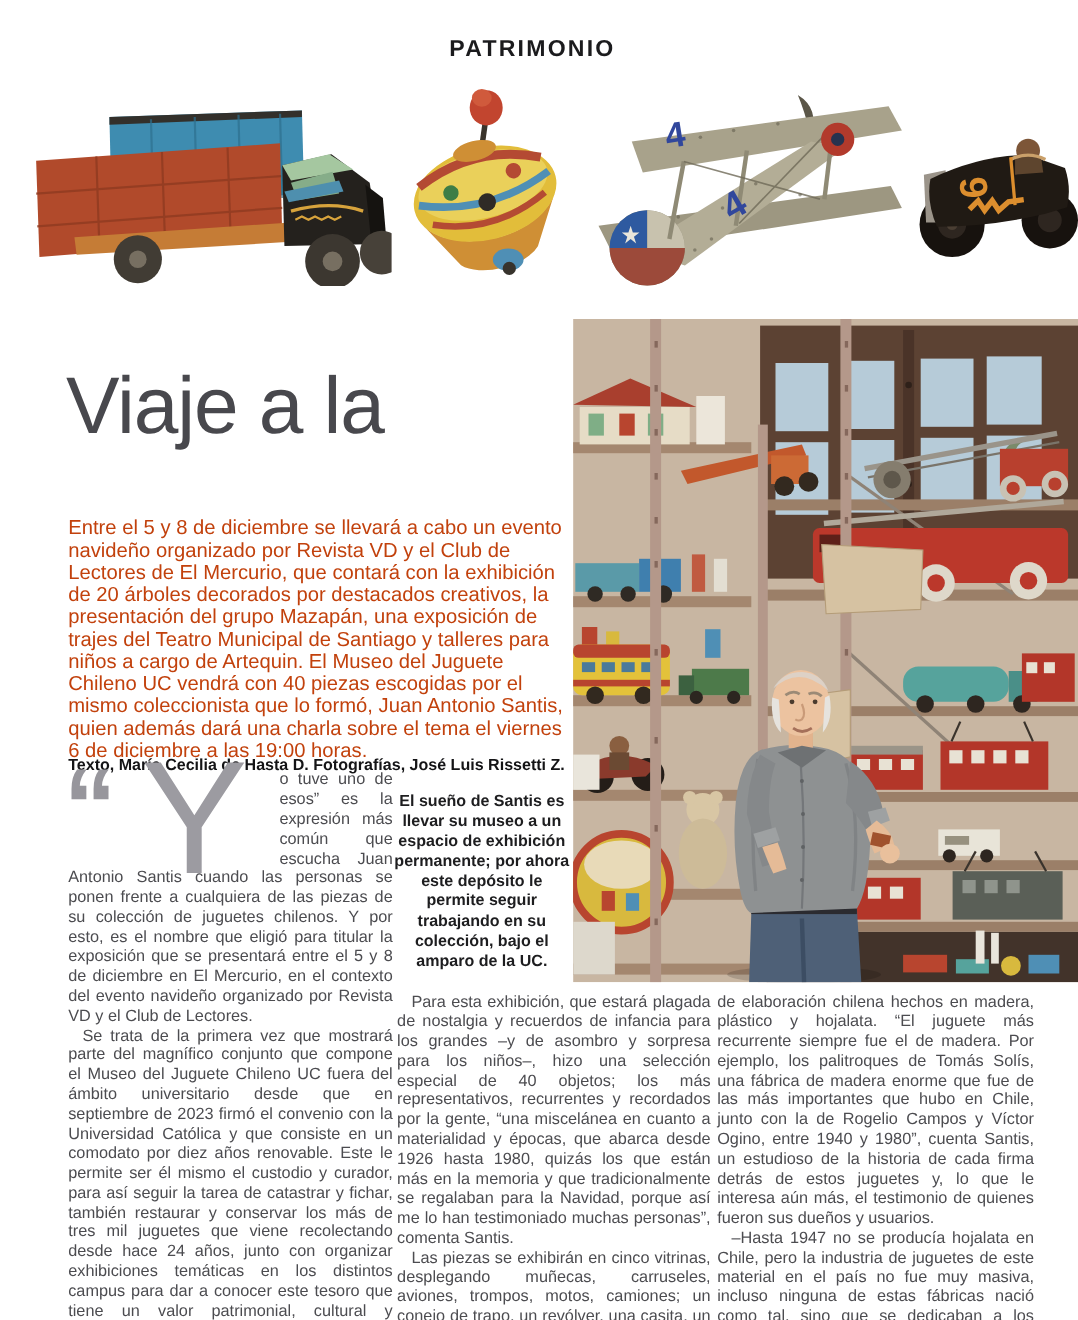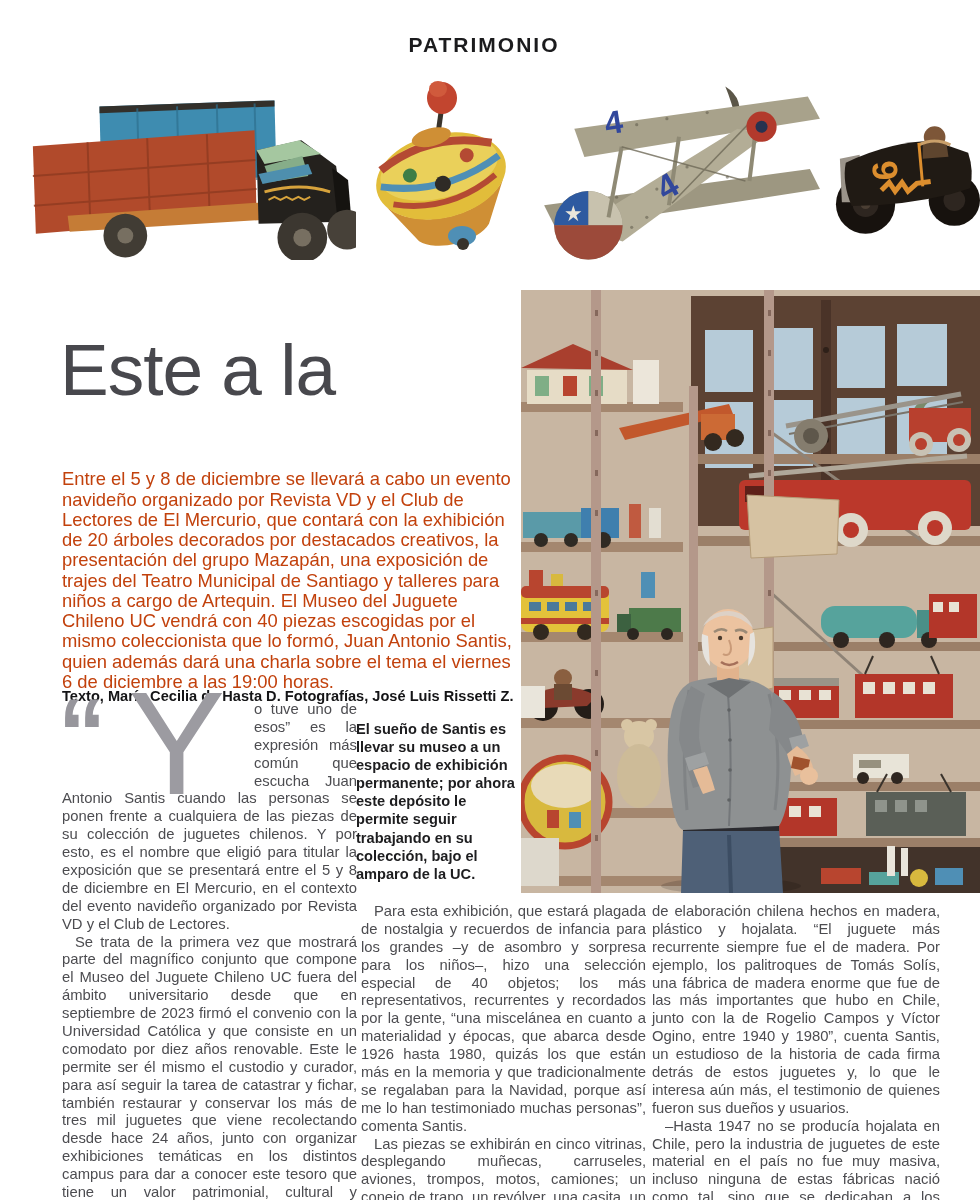--- a/index.html
+++ b/index.html
@@ -51,21 +51,21 @@
     position:absolute;left:-4px;top:-16px;font-size:96px;line-height:1;
     font-weight:bold;color:#97969c;
   }
   .dc-letter{
     position:absolute;left:66px;top:-30px;font-size:146px;line-height:1;
     color:#9c9ba1;
   }
   .pullquote{
     position:absolute;left:356px;top:720px;width:164px;
     font-size:14.6px;font-weight:bold;line-height:1.24;
-    text-align:left;color:#1d1d1f;
+    text-align:center;color:#1d1d1f;
   }
 </style>
 </head>
 <body>
 
 <div class="section-label">PATRIMONIO</div>
 
 <figure class="toy" id="toy-truck" role="img" aria-label="Camión tolva de hojalata rojo y azul">
   <svg viewBox="0 0 350 172">
     <polygon points="92,18 268,12 270,88 94,102" fill="#3e8cb0"></polygon>
@@ -173,21 +173,21 @@
     <circle cx="104" cy="26" r="11" fill="#7d5638"></circle>
     <path d="M92,34 q12,-10 24,-2 l2,14 -26,2 z" fill="#5e452e"></path>
     <path d="M88,34 q16,-8 32,0" stroke="#caa06a" stroke-width="3" fill="none"></path>
     <text x="40" y="72" font-size="36" fill="#dc8e2e" font-weight="bold" transform="rotate(-95 52 58)">6</text>
     <path d="M50,80 l8,-8 6,9 7,-9 6,9 9,-8 14,-2" stroke="#dc8e2e" stroke-width="5" fill="none"></path>
     <path d="M88,32 l4,44" stroke="#dc8e2e" stroke-width="3"></path>
   </svg>
 </figure>
 
 <h1 class="title">
-  <div>Este a la</div>
+  <div>Viaje a la</div>
 </h1>
 
 <p class="intro">Entre el 5 y 8 de diciembre se llevará a cabo un evento navideño organizado por Revista VD y el Club de Lectores de El Mercurio, que contará con la exhibición de 20 árboles decorados por destacados creativos, la presentación del grupo Mazapán, una exposición de trajes del Teatro Municipal de Santiago y talleres para niños a cargo de Artequin. El Museo del Juguete Chileno UC vendrá con 40 piezas escogidas por el mismo coleccionista que lo formó, Juan Antonio Santis, quien además dará una charla sobre el tema el viernes 6 de diciembre a las 19:00 horas.</p>
 
 <p class="byline">Texto, María Cecilia de Hasta D. Fotografías, José Luis Rissetti Z.</p>
 
 <figure class="photo" role="img" aria-label="Juan Antonio Santis en el depósito de su colección, rodeado de estanterías con juguetes antiguos">
   <svg viewBox="0 0 459 603" preserveAspectRatio="none">
     <rect width="459" height="603" fill="#c8b6a2"></rect>
 

